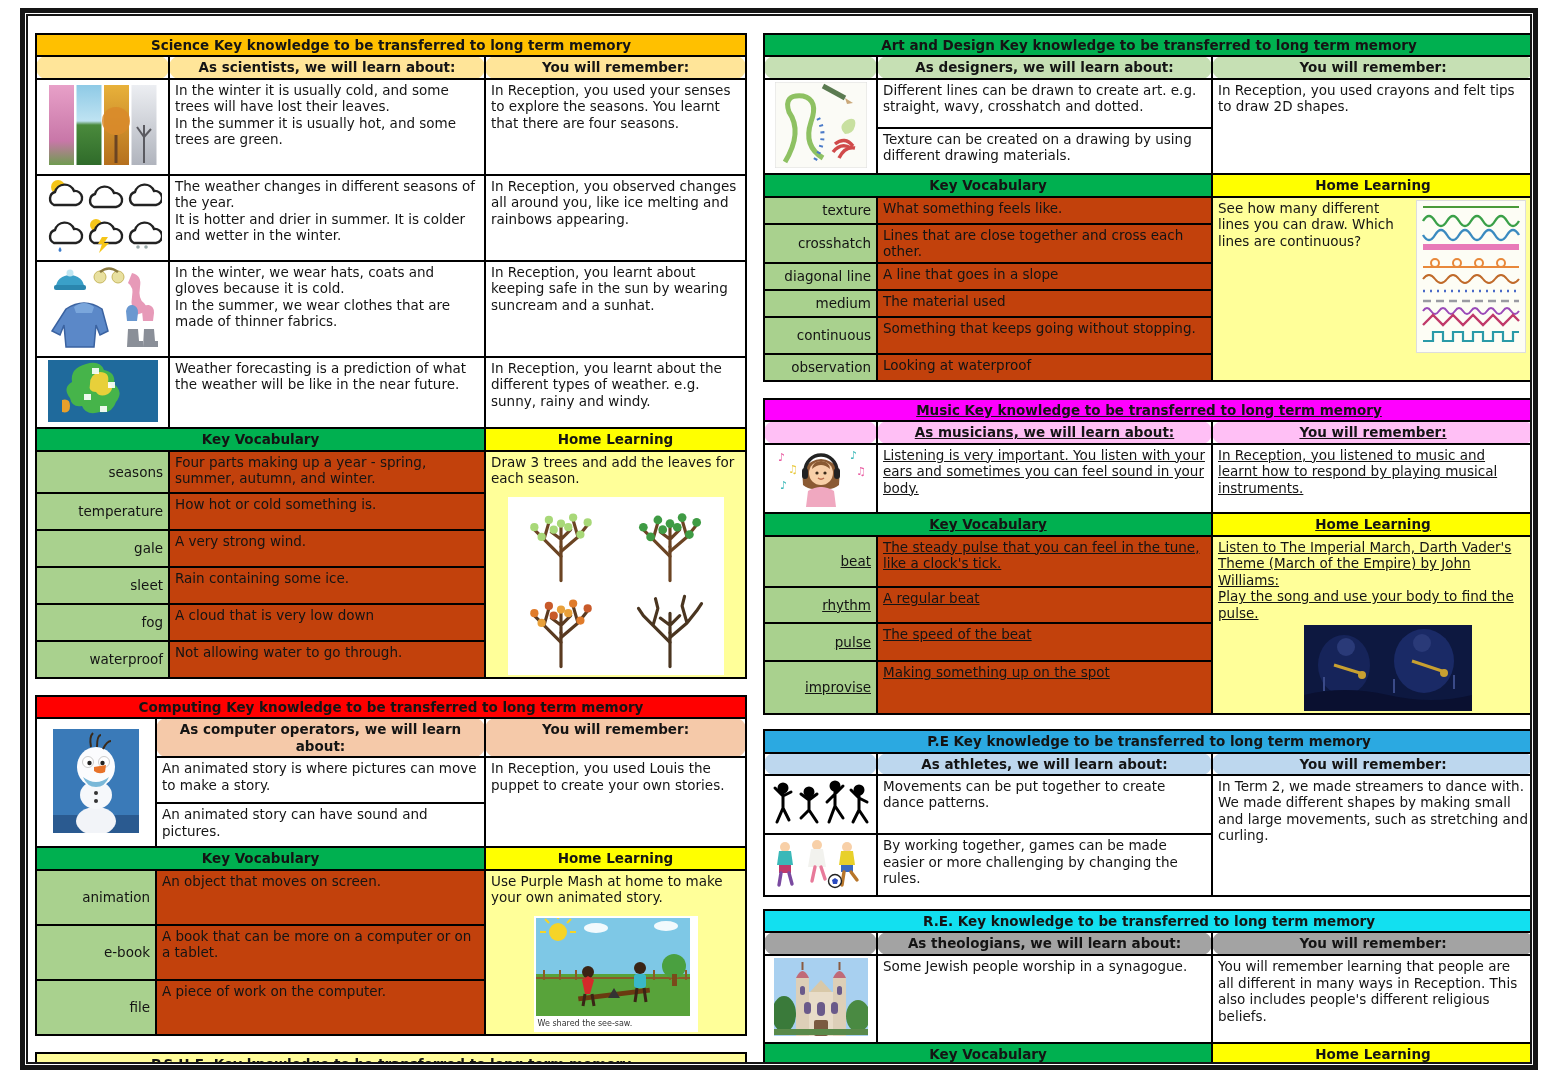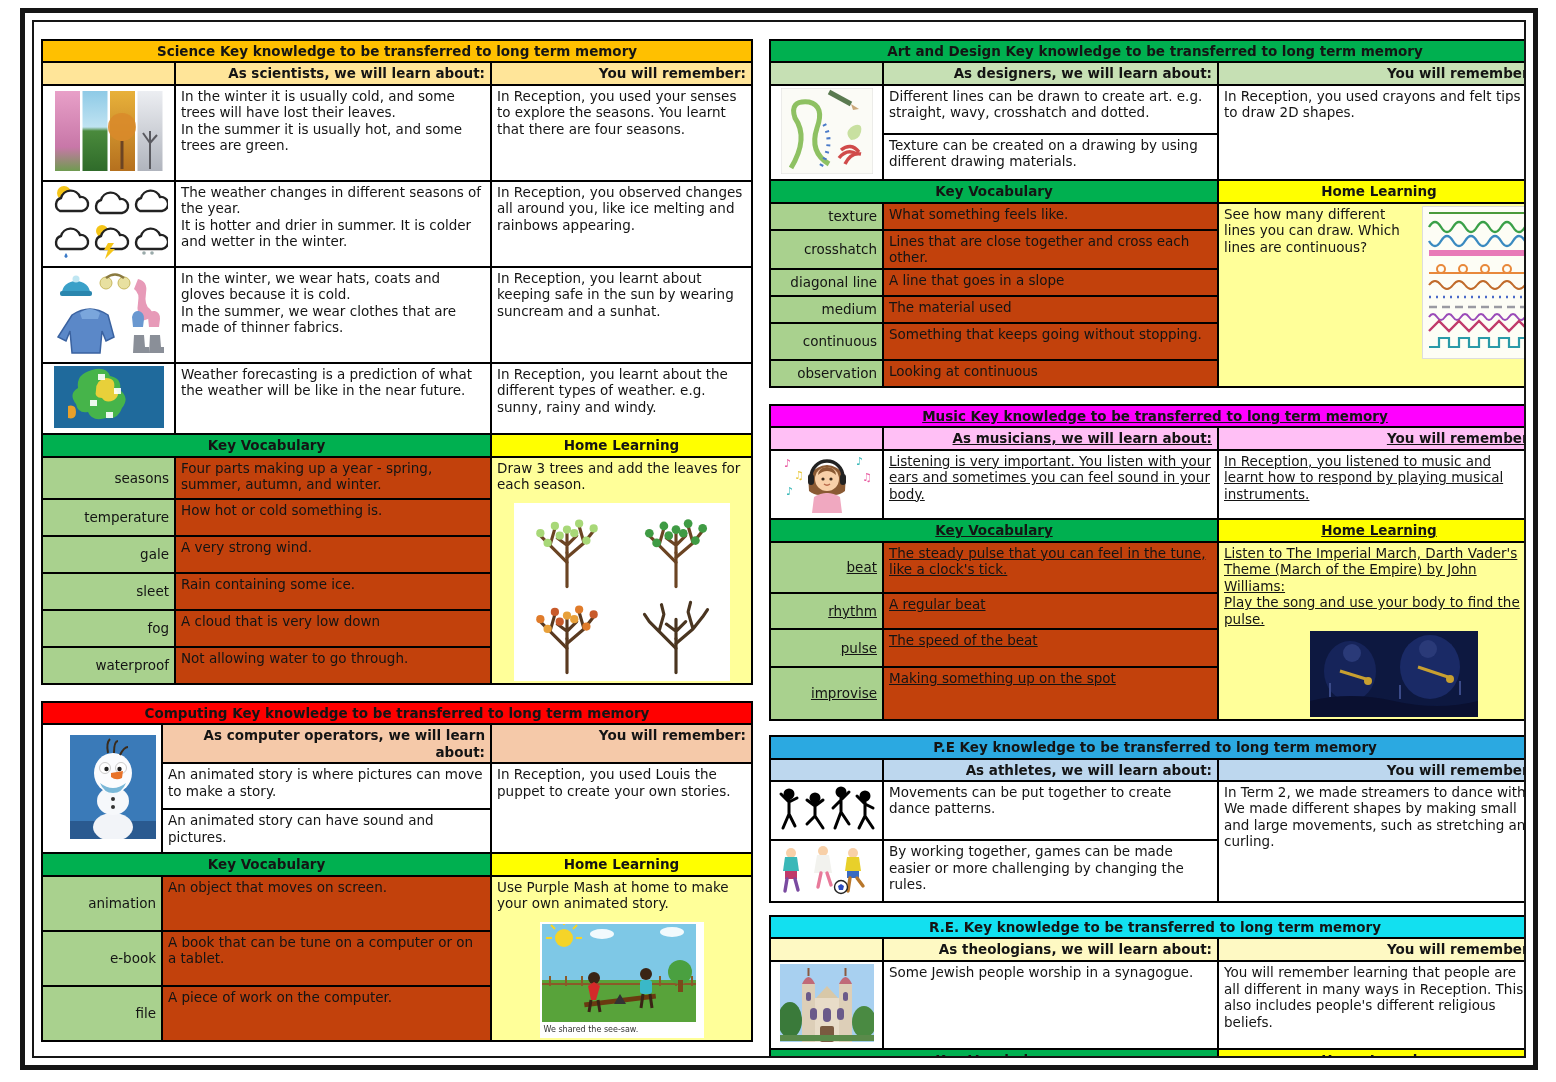--- a/index.html
+++ b/index.html
@@ -1,42 +1,42 @@
 <!DOCTYPE html>
 <html><head>
 <meta charset="utf-8">
 <style>
   html,body{margin:0;padding:0;background:#fff;}
   body{width:1556px;height:1082px;position:relative;font-family:"DejaVu Sans",sans-serif;color:#141414;}
-  .frame{position:absolute;left:20px;top:8px;width:1518px;height:1062px;border:5px solid #151515;box-sizing:border-box;padding:7px;}
+  .frame{position:absolute;left:20px;top:8px;width:1518px;height:1062px;border:5px solid #151515;box-sizing:border-box;padding:1px;}
   .frame-inner{width:100%;height:100%;border:2px solid #151515;box-sizing:border-box;padding:17px 6px 6px 7px;display:flex;gap:16px;overflow:hidden;}
   .col-left{width:712px;flex:none;}
   .col-right{flex:1;min-width:0;}
 
   table.kt{border-collapse:collapse;table-layout:fixed;width:100%;}
   table.kt td{border:2px solid #000;padding:2px 5px;vertical-align:top;font-size:13.5px;line-height:1.22;box-sizing:border-box;}
   .title-row td{text-align:center;font-weight:bold;font-size:14.5px;padding:1px 4px;height:21px;vertical-align:middle;}
-  .subhead td{text-align:right;font-weight:bold;height:20px;vertical-align:middle;}
+  .subhead td{text-align:center;font-weight:bold;height:20px;vertical-align:middle;border-radius:11px;}
   .fact{white-space:pre-line;}
   .img-cell{text-align:center;vertical-align:middle !important;padding:2px;background:#fff;}
   .term{text-align:right;vertical-align:middle !important;background:#A9D18E;}
   .def{background:#c2410c;}
   .kv-head{background:#00B050;text-align:center;font-weight:bold;height:20px;vertical-align:middle !important;margin-left:33px;}
   .hl-head{background:#FFFF00;text-align:center;font-weight:bold;height:20px;vertical-align:middle !important;}
   .hl-body{background:#FFFF99;}
   .hl-text{white-space:pre-line;}
 
   
   .sci-title{background:#FFC000;}   .sci-sub{background:#FFE599;}
   .comp-title{background:#FF0000;}  .comp-sub{background:#F5C9A9;}
   .pshe-title{background:#FFFC99;}
   .art-title{background:#00B050;}   .art-sub{background:#C6E0B4;}
   .mus-title{background:#FF00FF;}   .mus-sub{background:#FFBFF5;}
   .pe-title{background:#2BA9E1;}    .pe-sub{background:#BDD7EE;margin-top:7px;}
-  .re-title{background:#12E0F0;}    .re-sub{background:#fef9c3;margin-top:42px;}
+  .re-title{background:#12E0F0;}    .re-sub{background:#a3a3a3;margin-top:42px;}
 
   .mb16{margin-bottom:16px;} .mb14{margin-bottom:14px;text-decoration:underline;} .mb12{margin-bottom:12px;}
 
   .trees-box{background:#fff;width:208px;margin:10px auto 0;padding:6px 4px;display:grid;grid-template-columns:1fr 1fr;gap:6px 10px;justify-items:center;}
   .story-box{width:160px;margin:10px auto 0;background:#fff;padding:2px;}
   .story-caption{background:#fff;color:#333;font-size:8px;padding:1px 2px;line-height:1.1;}
   .lines-wrap{float:right;margin:0 2px 2px 8px;background:#fdfdf5;border:1px solid #ddd;}
   .img-center{display:block;margin:4px auto 0;}
 </style>
 </head>
@@ -326,21 +326,21 @@
               <circle cx="104" cy="50" r="6" fill="#3a2415"></circle>
                     <rect x="98" y="56" width="12" height="14" rx="3" fill="#3ab8c8"></rect>
                     <path d="M101 70 l-2 14 M108 70 l2 14" stroke="#3a2415" stroke-width="3"></path>
             </svg>
             <div class="story-caption">We shared the see-saw.</div>
           </div>
         </td>
       </tr>
       <tr>
               <td class="term" style="height:48px">e-book</td>
-              <td class="def">A book that can be tune on a computer or on a tablet.</td>
+              <td class="def">A book that can be more on a computer or on a tablet.</td>
             </tr>
       <tr>
               <td class="term" style="height:48px">file</td>
               <td class="def">A piece of work on the computer.</td>
             </tr>
     </tbody>
         </table>
 
     <table class="kt">
       <colgroup>
@@ -436,21 +436,21 @@
       <tr>
               <td class="term" style="height:27px">medium</td>
               <td class="def">The material used</td>
             </tr>
       <tr>
               <td class="term" style="height:37px">continuous</td>
               <td class="def">Something that keeps going without stopping.</td>
             </tr>
       <tr>
               <td class="term" style="height:27px">observation</td>
-              <td class="def">Looking at continuous</td>
+              <td class="def">Looking at waterproof</td>
             </tr>
     </tbody>
         </table>
 
     <table class="kt mb14">
       <colgroup>
             <col style="width:113px">
             <col style="width:335px">
             <col style="width:322px">
           </colgroup>

